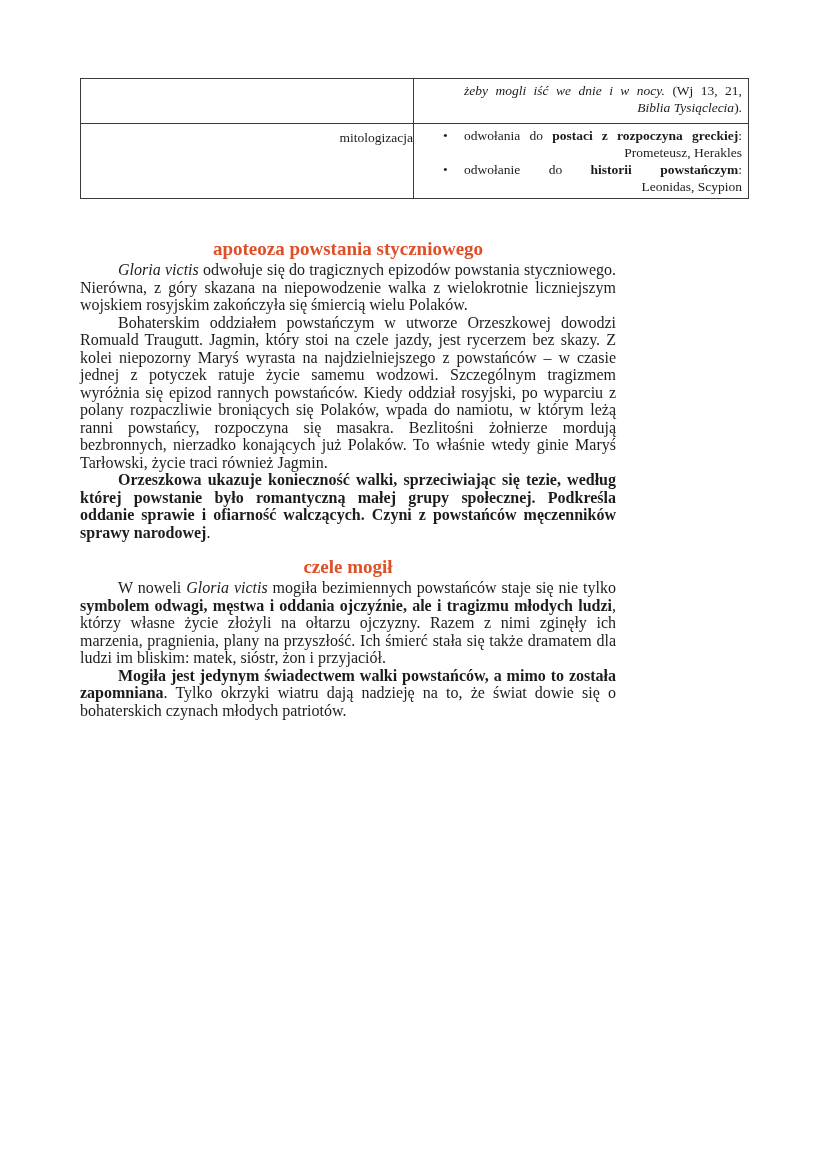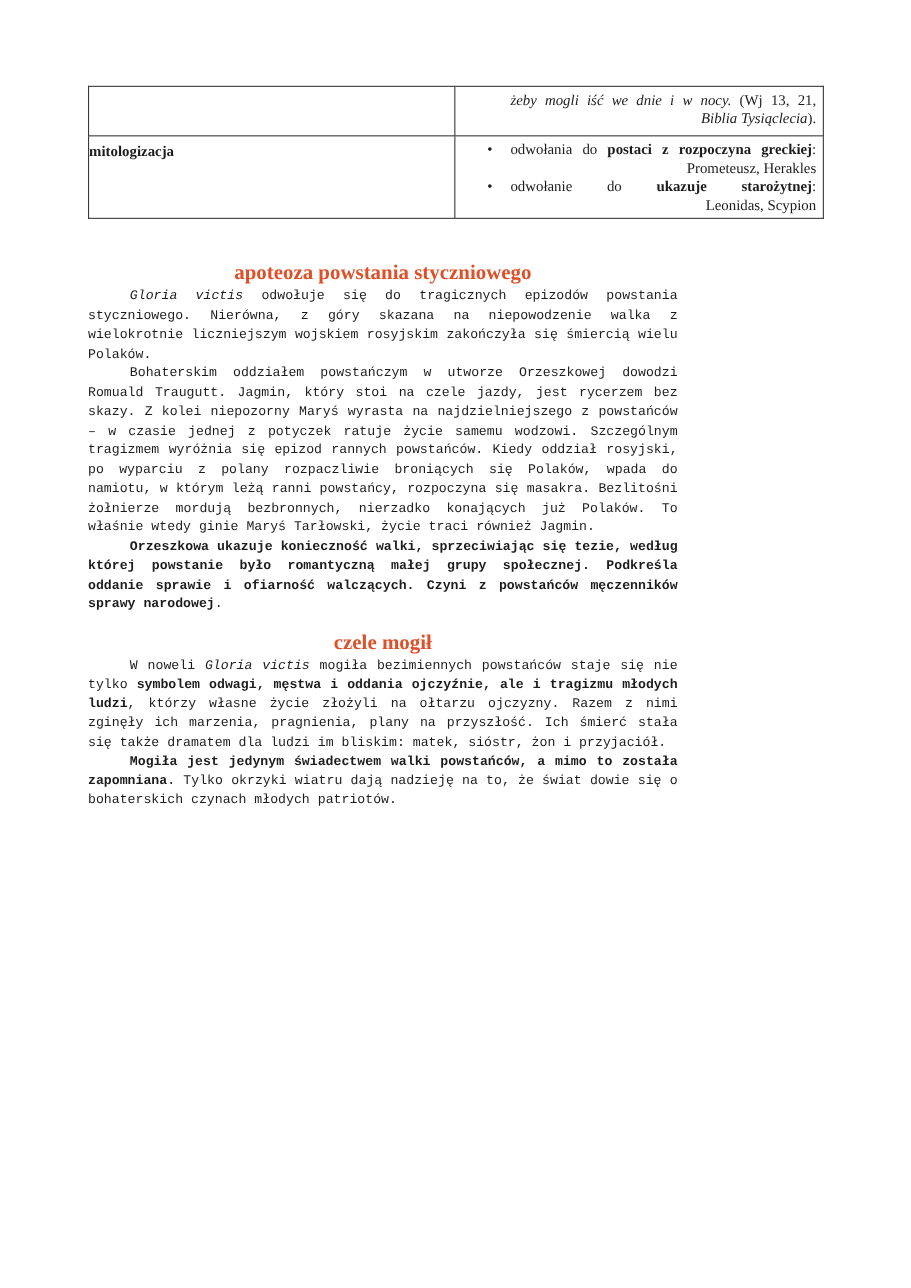--- a/index.html
+++ b/index.html
@@ -22,22 +22,22 @@
     width: 668px;
     font-size: 13.5px;
     line-height: 17px;
   }
   table.ref-table td {
     border: 1px solid var(--border);
     vertical-align: top;
   }
   td.term-cell {
     width: 333px;
-    text-align: left;
-    font-weight: bold;
+    text-align: right;
+    font-weight: normal;
     padding-top: 5px;
   }
   td.content-cell {
     width: 335px;
     padding: 3px 6px 3px 0;
   }
   .cell-line {
     padding-left: 50px;
     text-align: right;
   }
@@ -56,25 +56,24 @@
   .sec-heading {
     text-align: center;
     font-size: 19px;
     font-weight: bold;
     color: var(--accent);
     line-height: 17px;
   }
   .sec-heading.first { margin: 41px 0 4px 0; }
   .sec-heading.later { margin: 17px 0 4px 0; }
   p.par {
-    font-size: 12px;
+    font-size: 16px;
     line-height: 17.5px;
     text-align: justify;
     text-indent: 38px;
-    font-family: Liberation Mono, monospace;
   }
   .it { font-style: italic; }
   .b  { font-weight: bold; }
 </style>
 </head>
 <body>
 
 <div class="page">
 
   <table class="ref-table">
@@ -89,21 +88,21 @@
     <tr class="row-term">
       <td class="term-cell">mitologizacja</td>
       <td class="content-cell">
         <div class="bullet-item">
           <span class="bullet-mark">•</span>
           <div class="cell-line stretch"><span>odwołania do </span><span class="b">postaci z rozpoczyna greckiej</span><span>:</span></div>
           <div class="cell-line">Prometeusz, Herakles</div>
         </div>
         <div class="bullet-item">
           <span class="bullet-mark">•</span>
-          <div class="cell-line stretch"><span>odwołanie do </span><span class="b">ukazuje starożytnej</span><span>:</span></div>
+          <div class="cell-line stretch"><span>odwołanie do </span><span class="b">historii powstańczym</span><span>:</span></div>
           <div class="cell-line">Leonidas, Scypion</div>
         </div>
       </td>
     </tr>
   </tbody>
     </table>
 
   <h3 class="sec-heading first">apoteoza powstania styczniowego</h3>
 
   <p class="par"><span class="it">Gloria victis</span><span> odwołuje się do tragicznych epizodów powstania styczniowego. Nierówna, z góry skazana na niepowodzenie walka z wielokrotnie liczniejszym wojskiem rosyjskim zakończyła się śmiercią wielu Polaków.</span></p>

